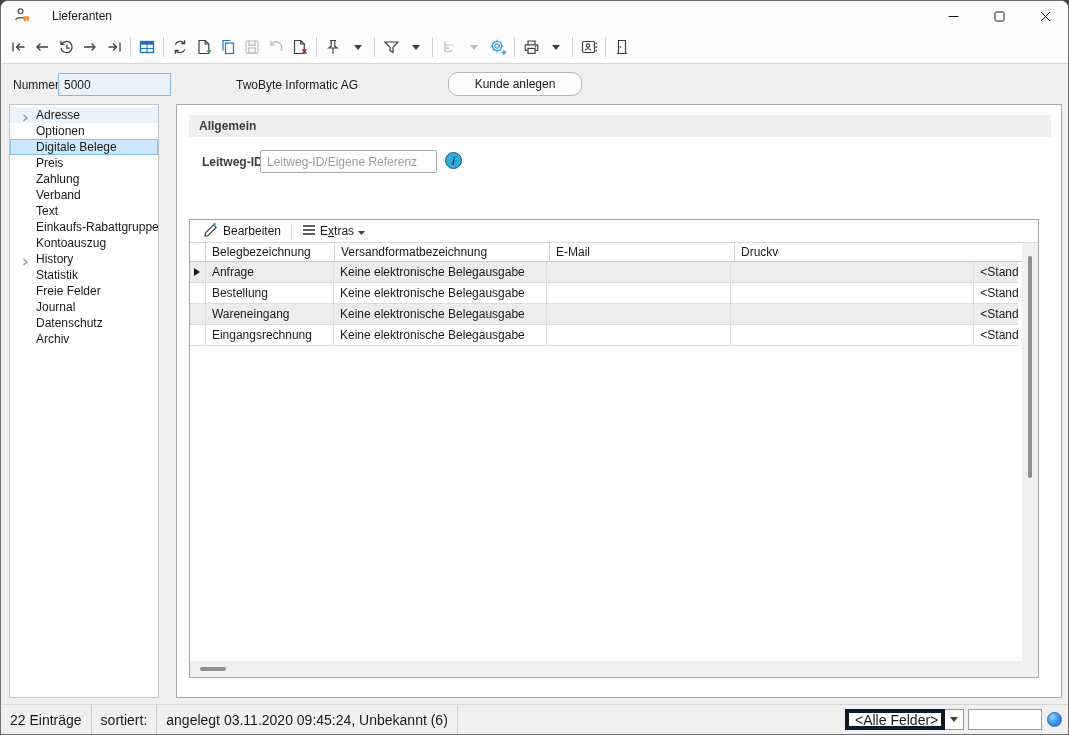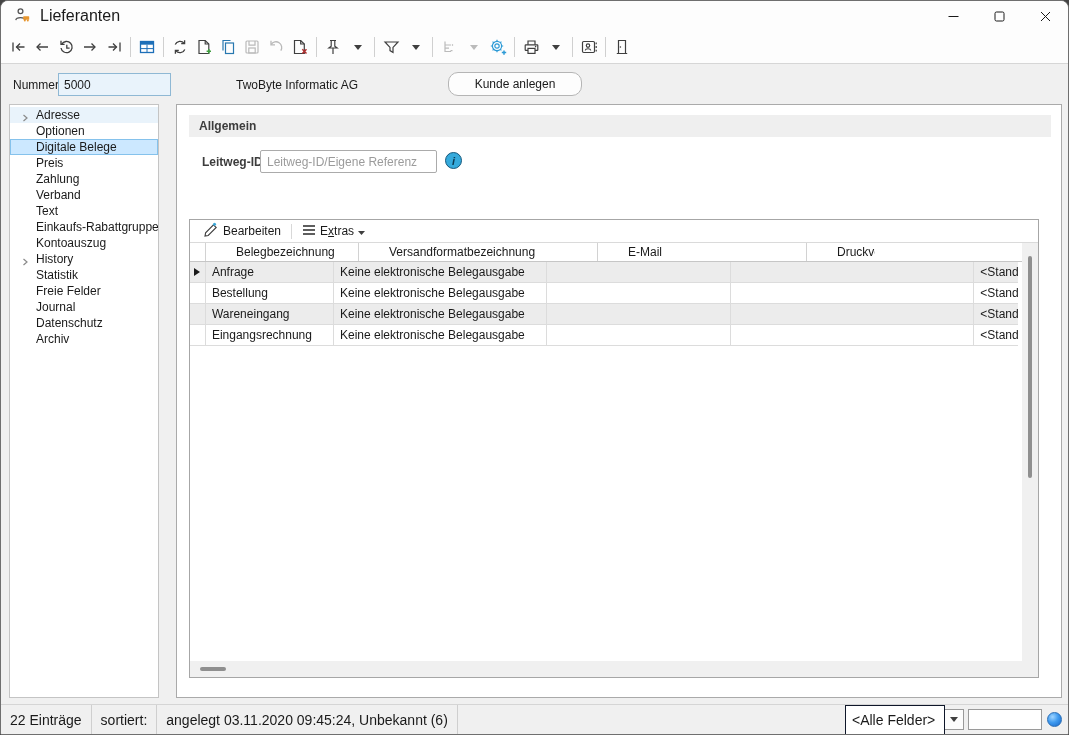--- a/index.html
+++ b/index.html
@@ -6,21 +6,21 @@
   html,body { width:1069px; height:735px; font-family:"Liberation Sans", sans-serif; }
   body { background:#444; }
   .window {
     position:relative; width:1069px; height:735px; background:#f0f0f0;
     border:1px solid #6f6f6f; border-radius:8px 8px 2px 2px; overflow:hidden;
     font-size:12px; color:#1a1a1a; cursor:default;
   }
   
   .titlebar { position:absolute; left:0; top:0; right:0; height:30px; background:#fdfdfd;
     display:flex; align-items:center; padding-left:12px; }
-  .titlebar .app-title { margin-left:8px; font-size:16px; }
+  .titlebar .app-title { margin-left:20px; font-size:12px; }
   .win-controls { position:absolute; right:0; top:0; height:30px; display:flex; }
   .win-btn { width:46px; height:30px; display:flex; align-items:center; justify-content:center;
     font-size:11px; color:#1a1a1a; }
   .win-btn svg { display:block; }
   
   .toolbar { position:absolute; left:0; top:30px; right:0; height:33px; background:#fdfdfd;
     border-bottom:1px solid #d6d6d6; display:flex; align-items:center; padding-left:5px; }
   .tbtn { height:26px; min-width:24px; display:flex; align-items:center; justify-content:center;
     padding:0 2px; border-radius:3px; }
   .tbtn svg { display:block; }
@@ -59,21 +59,21 @@
     background:#35aadc; border:1px solid #17597c; color:#0b3a52; font-weight:bold;
     display:flex; align-items:center; justify-content:center; font-size:11px; font-style:italic; }
   
   .grid { position:absolute; left:12px; top:114px; width:850px; height:459px;
     border:1px solid #a6a6a6; background:#fff; }
   .grid-toolbar { position:absolute; left:0; top:0; right:0; height:23px; background:#fff;
     border-bottom:1px solid #dadada; display:flex; align-items:center; padding-left:6px; }
   .gbtn { display:flex; align-items:center; gap:4px; padding:0 7px; height:21px; }
   .gsep { width:1px; height:15px; background:#d8d8d8; margin:0 3px; }
   .grid-header { position:absolute; left:0; top:23px; right:16px; height:19px; display:flex;
-    background:#fff; border-bottom:1px solid #c6c6c6;gap:24px; }
+    background:#fff; border-bottom:1px solid #c6c6c6; }
   .ghc { display:flex; align-items:center; padding-left:6px; border-right:1px solid #d2d2d2;
     overflow:hidden; white-space:nowrap; }
   .grid-rows { position:absolute; left:0; top:42px; right:20px;text-align:right; }
   .grow { display:flex; height:21px; border-bottom:1px solid #dcdcdc; background:#fff; }
   .grow.alt { background:#ececec; }
   .gc { display:flex; align-items:center; padding-left:6px; border-right:1px solid #dcdcdc;
     overflow:hidden; white-space:nowrap; }
   .c-sel { width:16px; padding-left:0; justify-content:center; }
   .c0 { width:129px; } .c1 { width:215px; } .c2 { width:185px; } .c3 { width:245px; }
   .c4 { width:44px; border-right:none; }
@@ -82,21 +82,21 @@
   .vscroll { position:absolute; right:0; top:23px; bottom:16px; width:16px; background:#f0f0f0; }
   .vthumb { position:absolute; left:6px; width:4px; top:13px; height:222px; background:#8f8f8f; border-radius:2px; }
   .hscroll { position:absolute; left:0; right:0; bottom:0; height:16px; background:#f0f0f0; }
   .hthumb { position:absolute; left:10px; top:6px; width:26px; height:4px; background:#8f8f8f; border-radius:2px; }
   
   .statusbar { position:absolute; left:0; right:0; bottom:0; height:30px; background:#f0f0f0;
     border-top:1px solid #d5d5d5; display:flex; align-items:center; font-size:14px; }
   .scell { height:100%; display:flex; align-items:center; padding:0 9px;
     border-right:1px solid #cfcfcf; white-space:nowrap; }
   .sspacer { flex:1; }
-  .scombo { width:100px; height:30px; background:#fff; border:1px solid #0f172a;
+  .scombo { width:100px; height:21px; background:#fff; border:4px solid #0f172a;
     display:flex; align-items:center; padding-left:6px; white-space:nowrap; overflow:hidden; }
   .scombo-btn { width:19px; height:21px; background:#fdfdfd; border:1px solid #9a9a9a; border-left:none;
     display:flex; align-items:center; justify-content:center; margin-right:4px; }
   .ssearch { width:74px; height:21px; background:#fff; border:1px solid #9a9a9a; font:inherit; padding:0 4px; }
   .globe { width:15px; height:15px; border-radius:50%; margin:0 6px 0 5px;
     background:radial-gradient(circle at 35% 30%, #9fd4ff 0%, #3f9bf0 45%, #1565c8 100%);
     border:1px solid #2a6db5; }
 </style>
 </head>
 <body>

